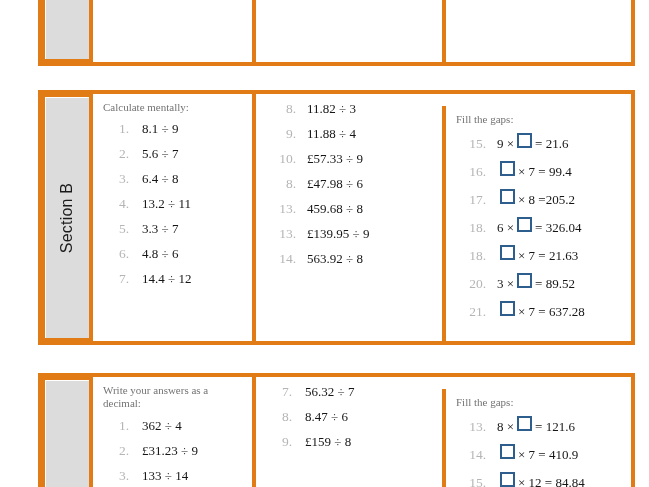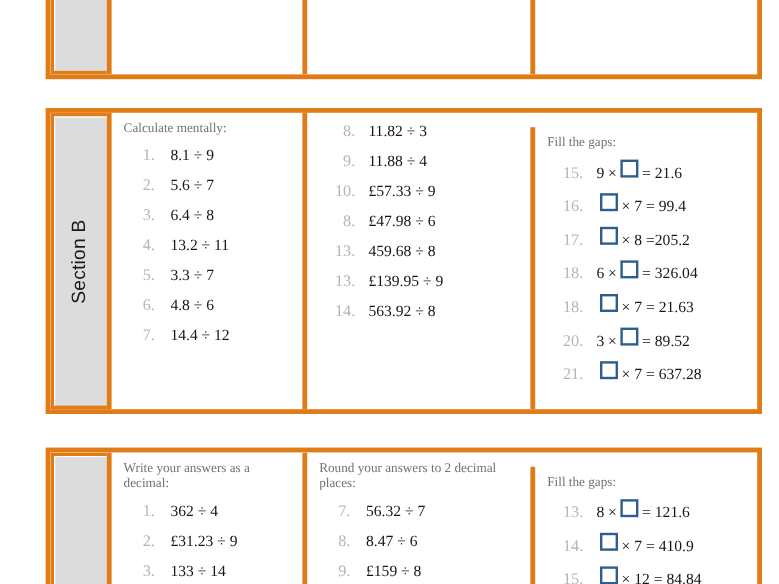--- a/index.html
+++ b/index.html
@@ -319,21 +319,20 @@
             <span class="q-expr">£31.23 ÷ 9</span>
           </li>
           <li class="q-row">
             <span class="q-num">3.</span>
             <span class="q-expr">133 ÷ 14</span>
           </li>
         </ul>
       </div>
 
       <div class="col sp-c2">
-        <div class="col-head">Round your answers to 2 decimal places:</div>
         <ul class="q-list">
           <li class="q-row">
             <span class="q-num">7.</span>
             <span class="q-expr">56.32 ÷ 7</span>
           </li>
           <li class="q-row">
             <span class="q-num">8.</span>
             <span class="q-expr">8.47 ÷ 6</span>
           </li>
           <li class="q-row">

